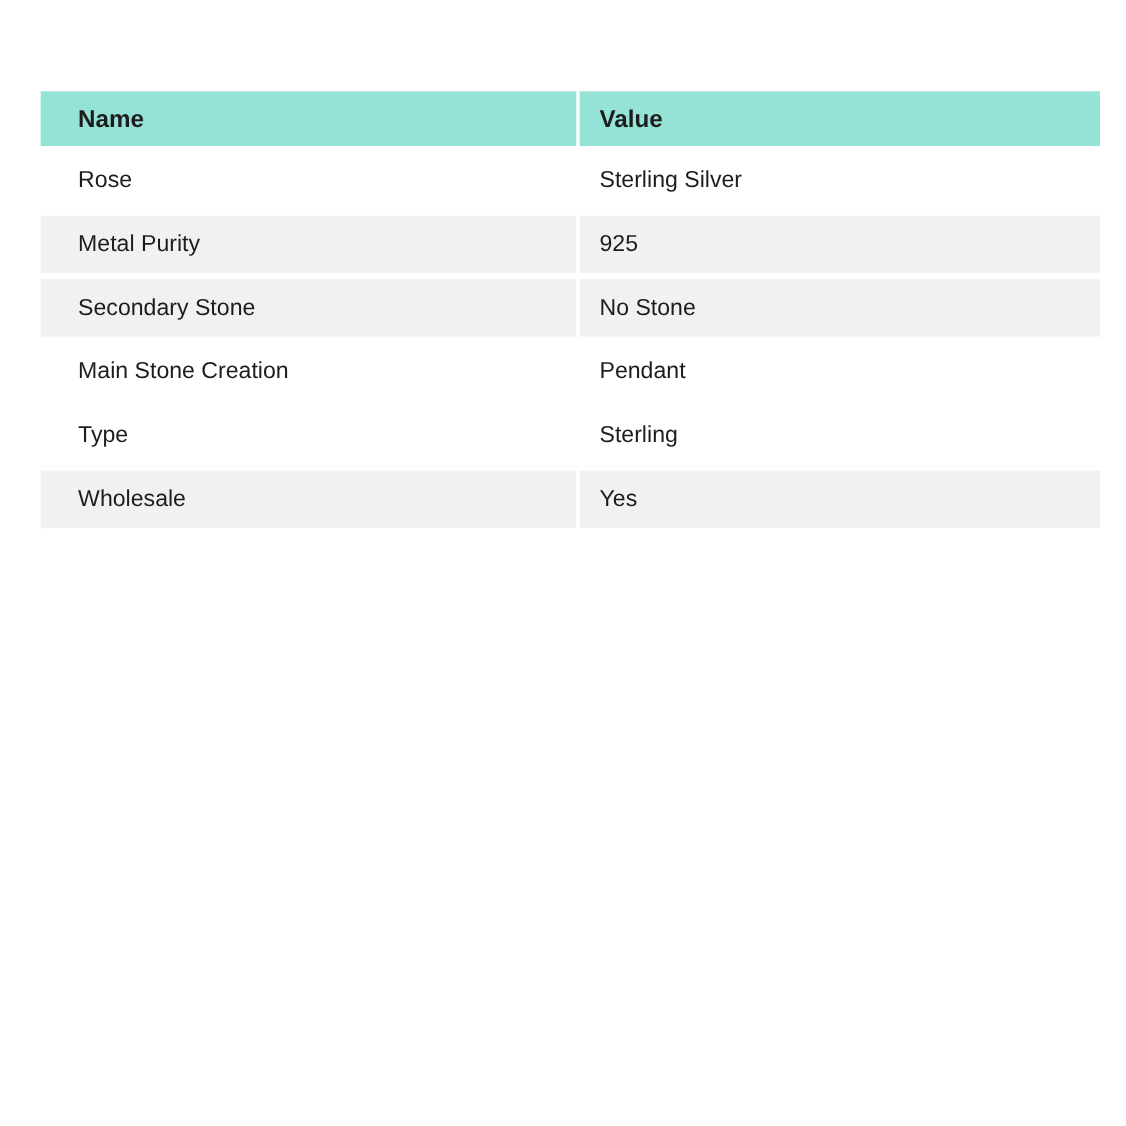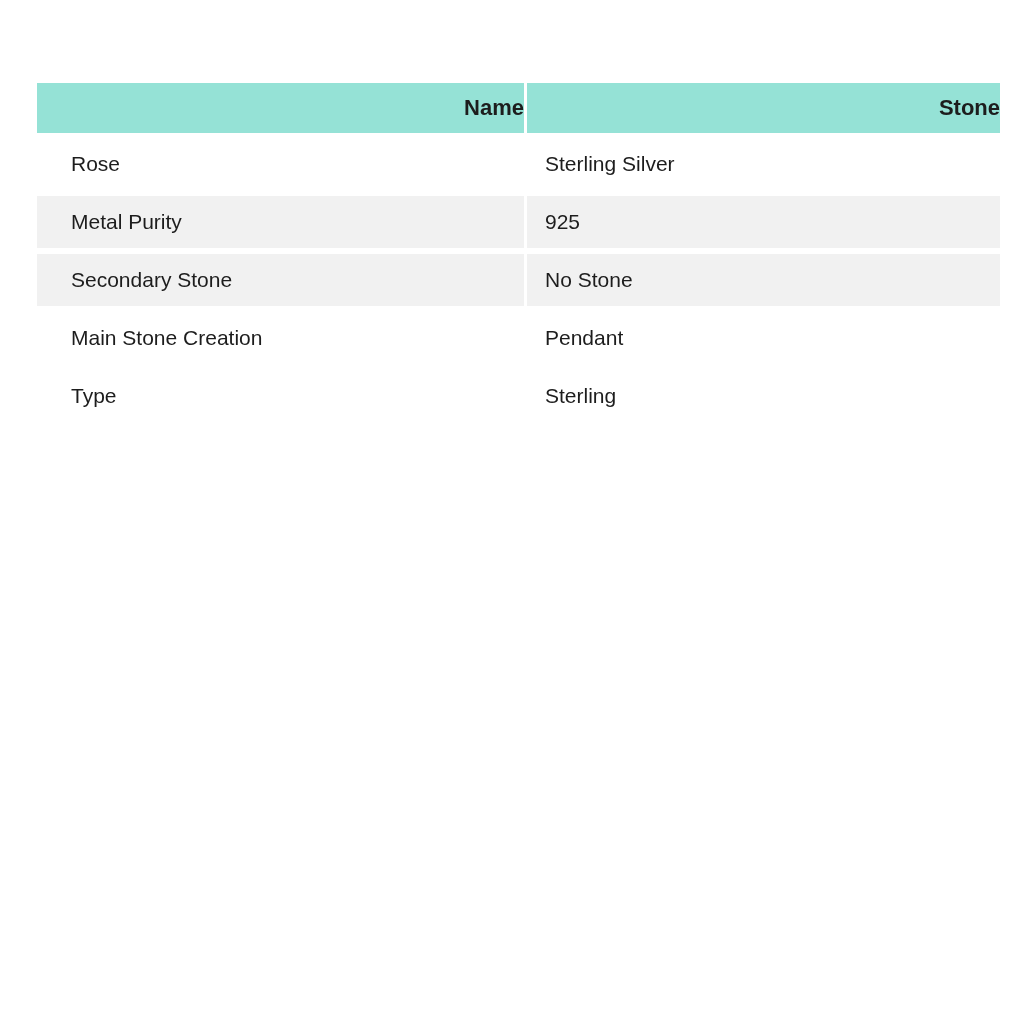--- a/index.html
+++ b/index.html
@@ -29,21 +29,21 @@
   }
 
   col.col-name  { width: 487px; }
   col.col-value { width: 476px; }
 
   table.attr-table th {
     height: 50px;
     background: var(--accent-color, #95e2d6);
     font-size: 22px;
     font-weight: 600;
-    text-align: right;
+    text-align: left;
     vertical-align: middle;
   }
 
   table.attr-table td {
     height: 58px;
     background: #ffffff;
     border-top: 5px solid #ffffff;
     border-bottom: 1px solid #ffffff;
     text-align: left;
     vertical-align: middle;
@@ -61,21 +61,21 @@
 
 <div class="attr-table-wrap">
   <table class="attr-table">
     <colgroup>
       <col class="col-name">
       <col class="col-value">
     </colgroup>
     <thead>
       <tr>
         <th class="cell-name">Name</th>
-        <th class="cell-value">Stone</th>
+        <th class="cell-value">Value</th>
       </tr>
     </thead>
     <tbody>
       <tr>
         <td class="cell-name">Rose</td>
         <td class="cell-value">Sterling Silver</td>
       </tr>
       <tr class="striped">
         <td class="cell-name">Metal Purity</td>
         <td class="cell-value">925</td>
@@ -85,15 +85,19 @@
         <td class="cell-value">No Stone</td>
       </tr>
       <tr>
         <td class="cell-name">Main Stone Creation</td>
         <td class="cell-value">Pendant</td>
       </tr>
       <tr>
         <td class="cell-name">Type</td>
         <td class="cell-value">Sterling</td>
       </tr>
+      <tr class="striped">
+        <td class="cell-name">Wholesale</td>
+        <td class="cell-value">Yes</td>
+      </tr>
     </tbody>
   </table>
 </div>
 
 </body></html>

